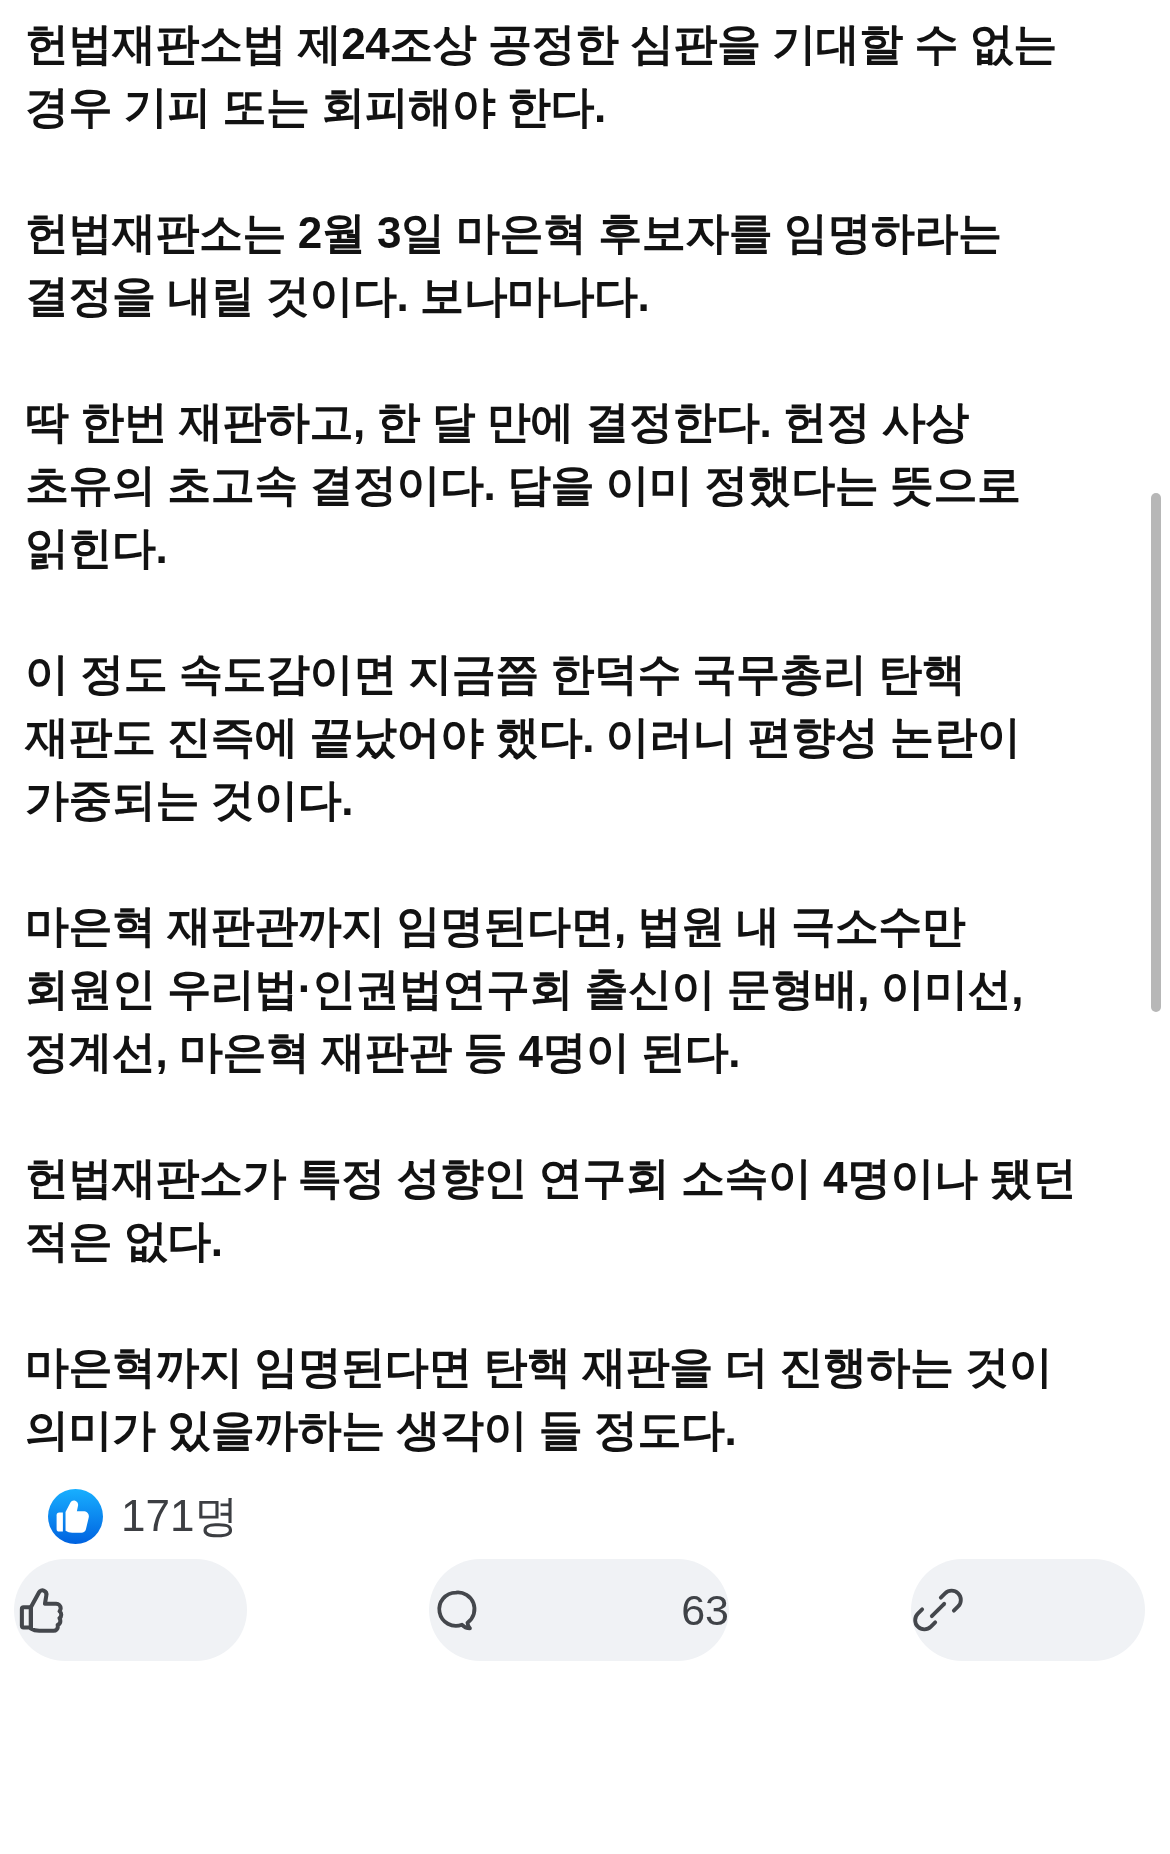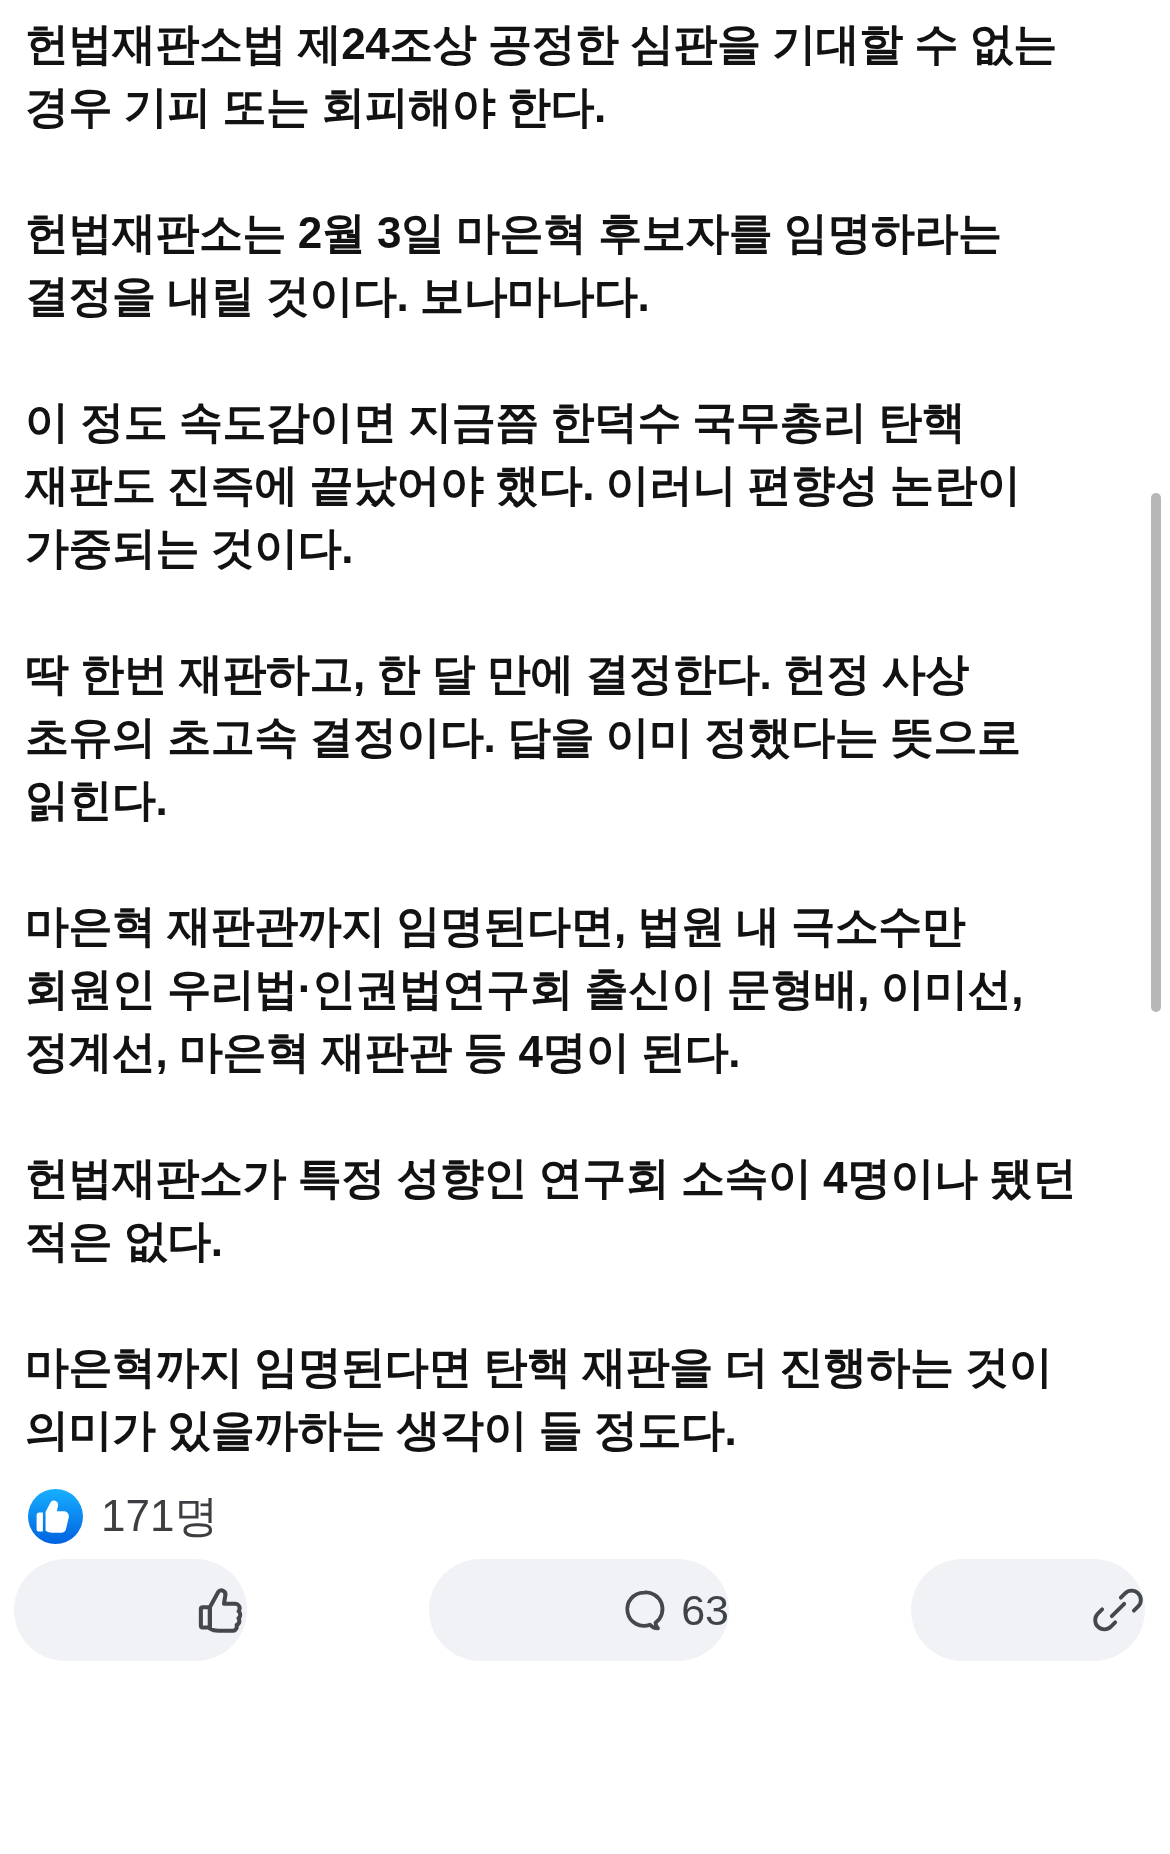--- a/index.html
+++ b/index.html
@@ -21,20 +21,21 @@
   }
   .para{margin:0 0 63px 0;}
   .para:last-child{margin-bottom:12px;}
 
   .like-row{
     margin-top:28px;
     padding-left:28px;
     display:flex;
     align-items:center;
     height:55px;
+    margin-left:20px;
   }
   .like-badge{
     width:55px;height:55px;
     border-radius:50%;
     display:block;
     flex:0 0 auto;
   }
   .like-count{
     margin-left:18px;
     font-size:44px;
@@ -48,21 +49,21 @@
     justify-content:space-between;
     align-items:center;
   }
   .pill{
     height:102px;
     background:#f0f2f5;
     border-radius:51px;
     border:none;
     display:flex;
     align-items:center;
-    justify-content:flex-end;
+    justify-content:space-between;
     gap:10px;
     padding:0;
     cursor:pointer;
   }
   .pill svg{display:block;}
   .pill-like{flex:0 0 233px;}
   .pill-comment{flex:0 0 300px;}
   .pill-link{flex:0 0 234px;}
   .pill-share{flex:0 0 270px;}
   .pill-count{
@@ -77,22 +78,22 @@
     background:#b7b7b7;
     border-radius:5px;
   }
 </style>
 </head>
 <body>
 
 <div class="post-text">
     <p class="para">헌법재판소법 제24조상 공정한 심판을 기대할 수 없는<br>경우 기피 또는 회피해야 한다.</p>
     <p class="para">헌법재판소는 2월 3일 마은혁 후보자를 임명하라는<br>결정을 내릴 것이다. 보나마나다.</p>
+    <p class="para">딱 한번 재판하고, 한 달 만에 결정한다. 헌정 사상<br>초유의 초고속 결정이다. 답을 이미 정했다는 뜻으로<br>읽힌다.</p>
     <p class="para">이 정도 속도감이면 지금쯤 한덕수 국무총리 탄핵<br>재판도 진즉에 끝났어야 했다. 이러니 편향성 논란이<br>가중되는 것이다.</p>
-    <p class="para">딱 한번 재판하고, 한 달 만에 결정한다. 헌정 사상<br>초유의 초고속 결정이다. 답을 이미 정했다는 뜻으로<br>읽힌다.</p>
     <p class="para">마은혁 재판관까지 임명된다면, 법원 내 극소수만<br>회원인 우리법·인권법연구회 출신이 문형배, 이미선,<br>정계선, 마은혁 재판관 등 4명이 된다.</p>
     <p class="para">헌법재판소가 특정 성향인 연구회 소속이 4명이나 됐던<br>적은 없다.</p>
     <p class="para">마은혁까지 임명된다면 탄핵 재판을 더 진행하는 것이<br>의미가 있을까하는 생각이 들 정도다.</p>
   </div>
 
 <div class="like-row">
   <span class="like-badge">
     <svg width="55" height="55" viewBox="0 0 48 48">
       <defs>
         <linearGradient id="likeGrad" x1="0" y1="0" x2="0" y2="1">

